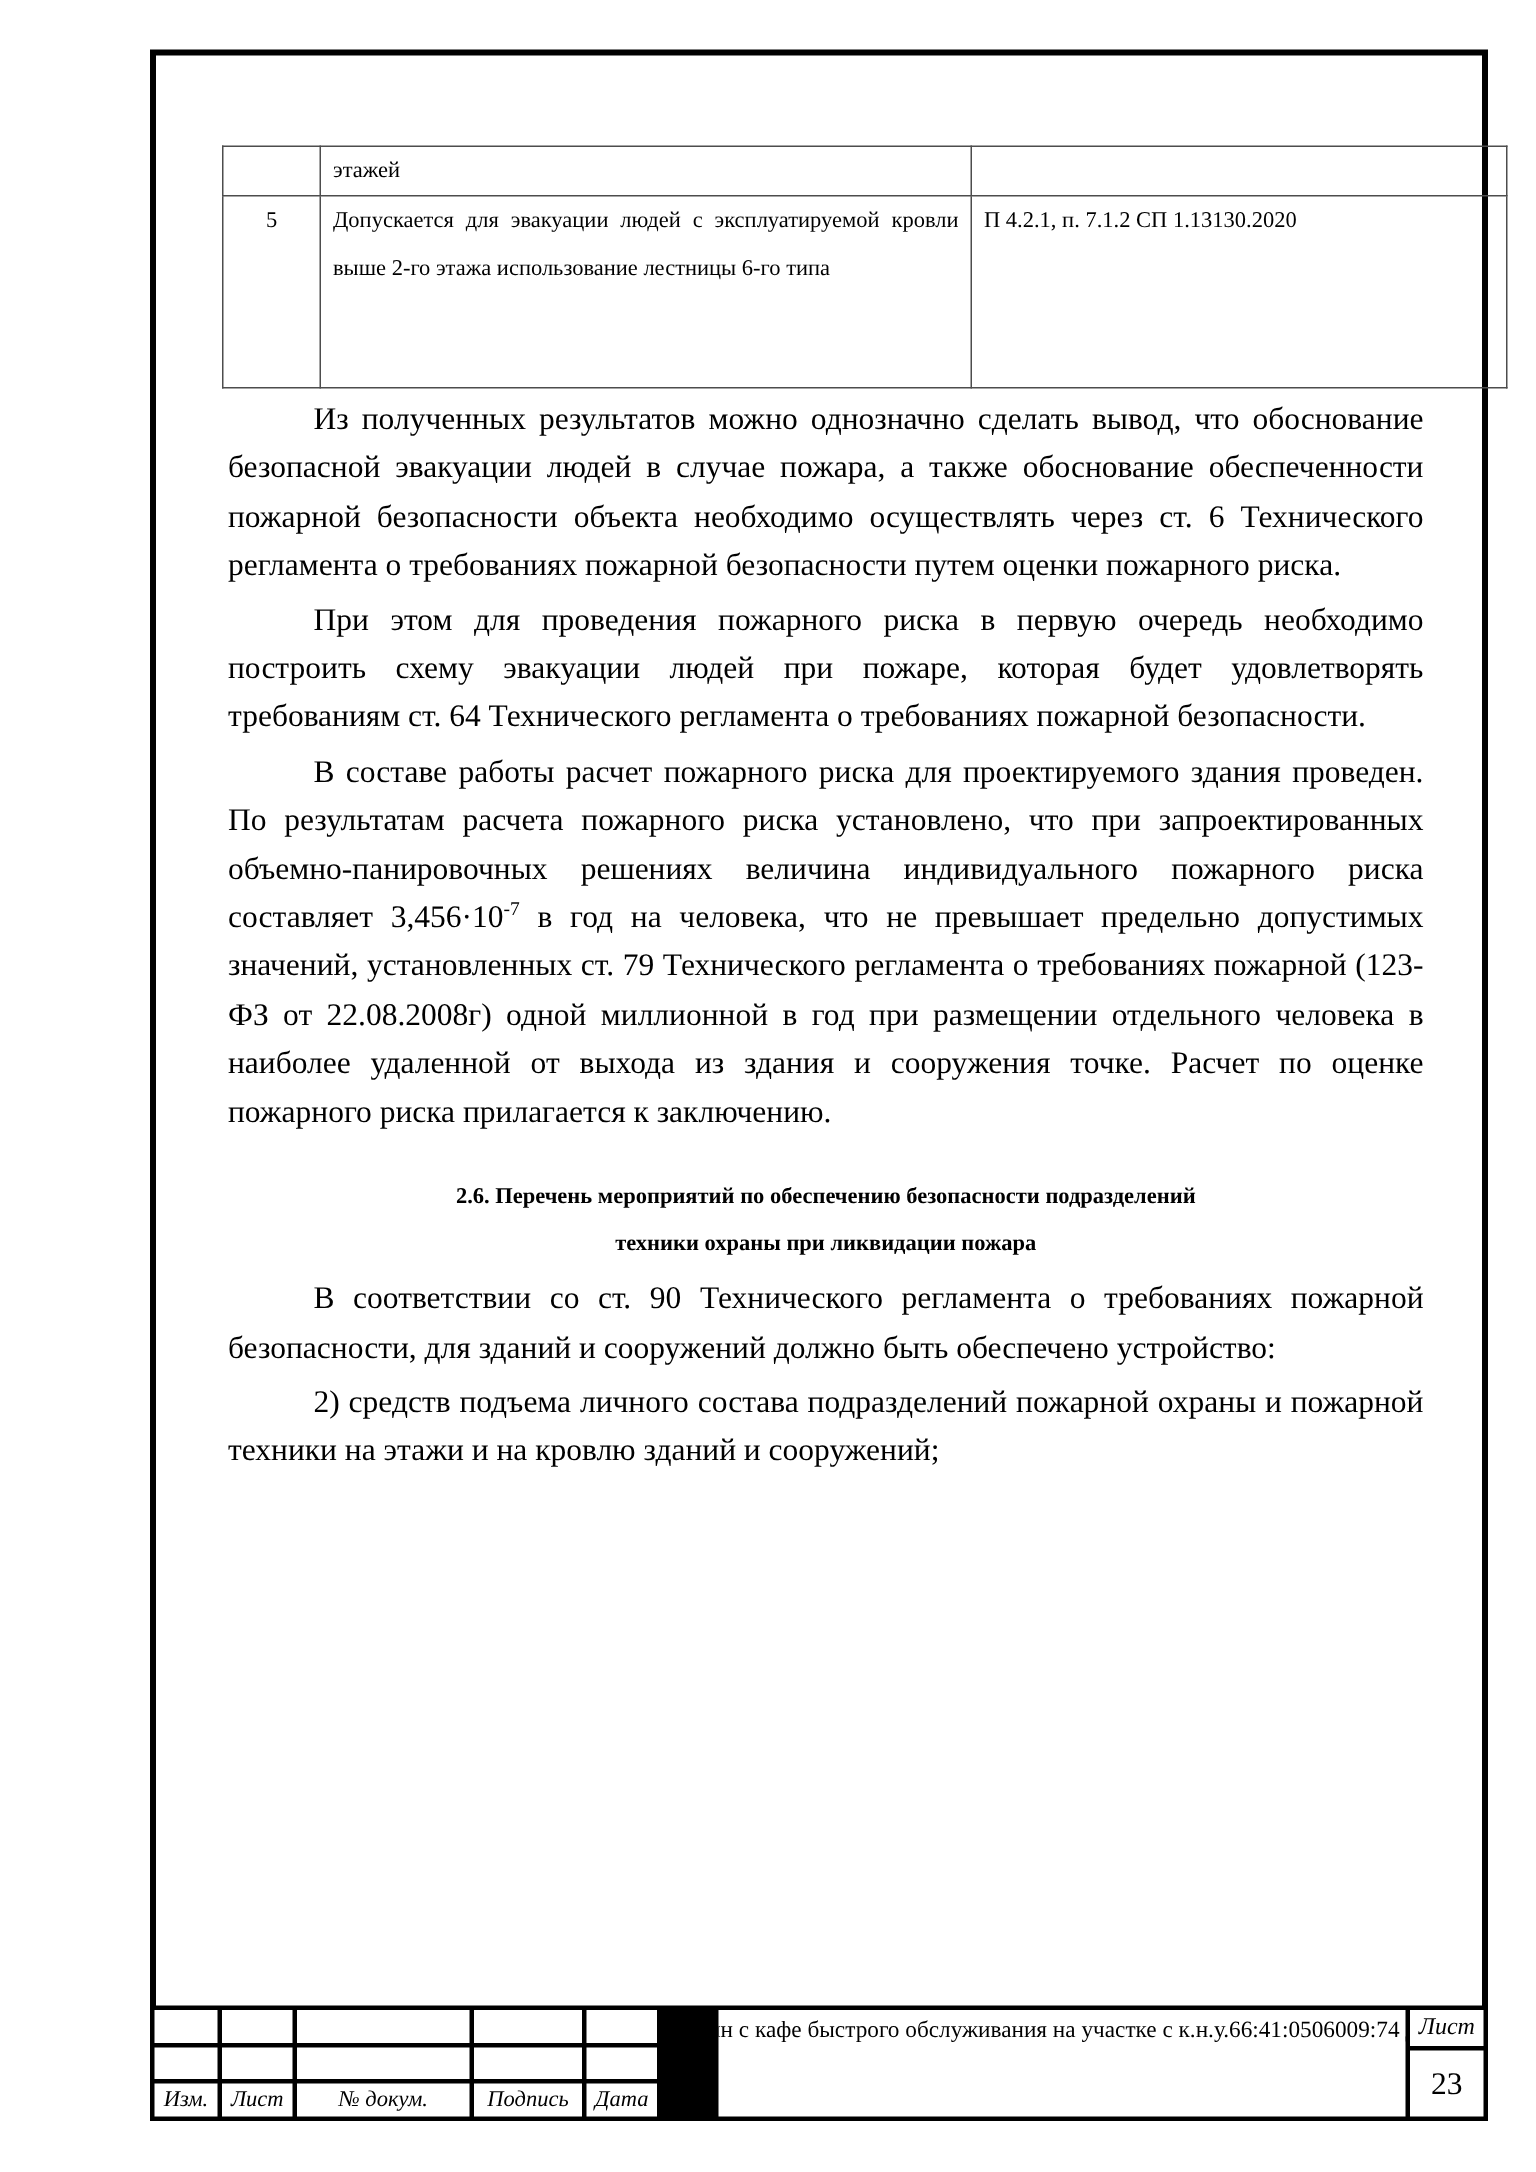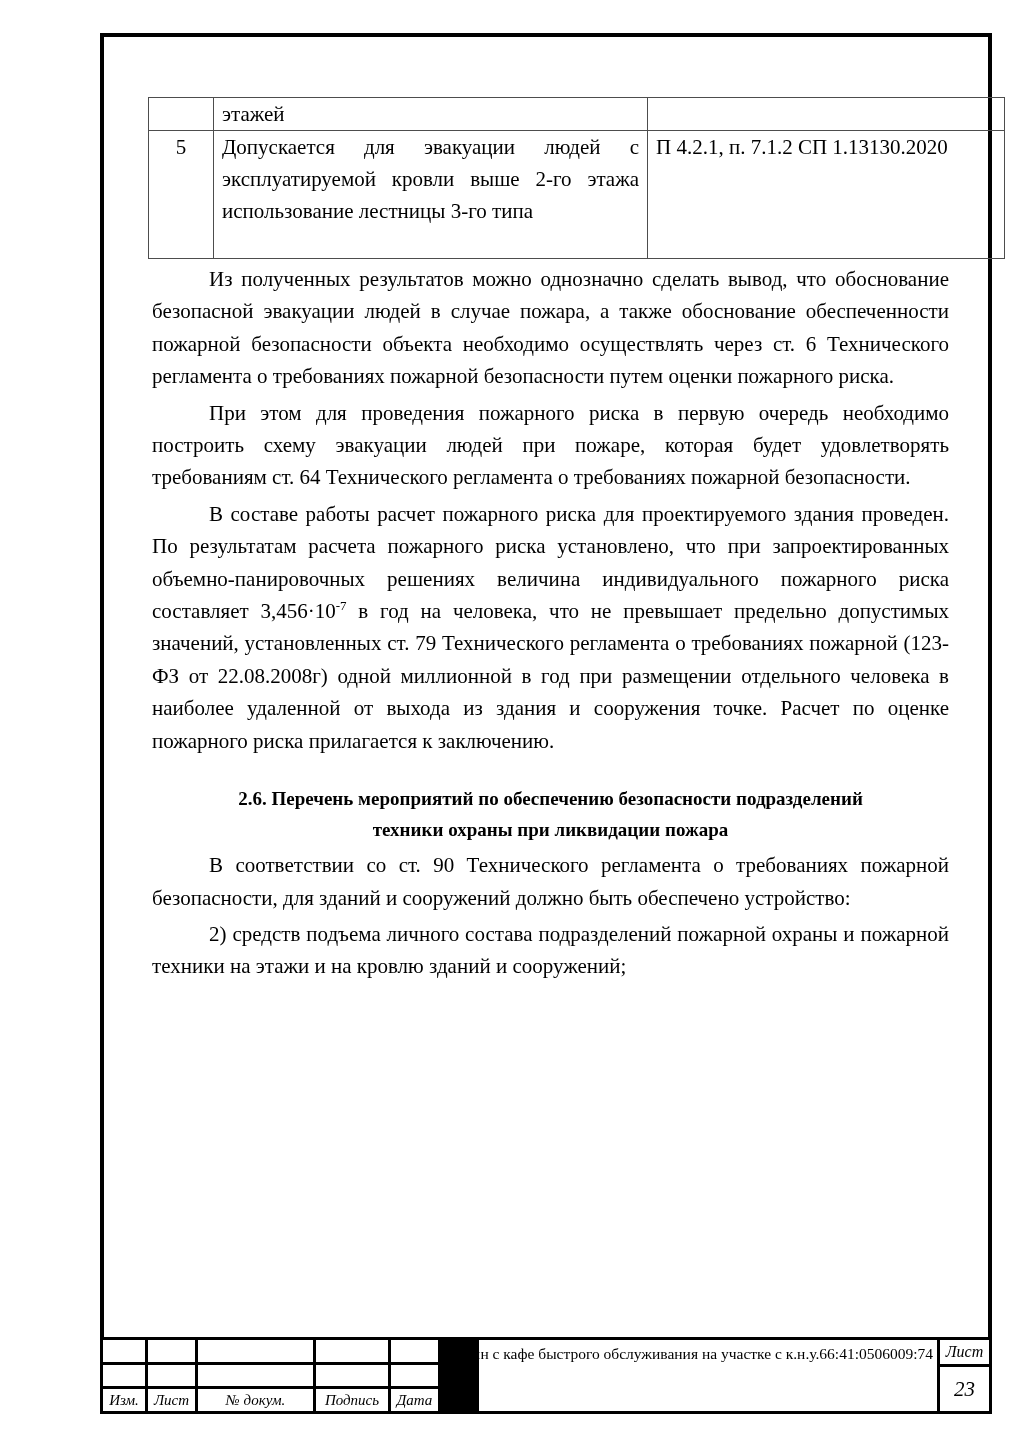--- a/index.html
+++ b/index.html
@@ -11,37 +11,37 @@
     position:absolute; left:100px; top:33px; width:892px; height:1381px;
     border:4px solid #000; box-sizing:border-box; background:#fff;
   }
   .content {
     position:absolute; left:148px; top:97px; width:805px;
     font-size:21px; line-height:32.4px;
   }
   
   table.req-table {
     border-collapse:collapse; table-layout:fixed; width:805px;
-    font-size:21px; line-height:32px; margin:0;
+    font-size:15px; line-height:32px; margin:0;
   }
   table.req-table td {
     border:1px solid #4d4d4d; vertical-align:top; padding:0 8px;
     overflow:hidden;
   }
   td.num-col   { width:48px; text-align:center; padding:0 2px; }
   td.req-col   { width:417px; text-align:justify; }
   td.ref-col   { width:340px; text-align:justify; }
   tr.row-cont  td { height:31px; }
   tr.row-main  td { height:127px; }
   
   .body-text p { margin:4px; text-indent:57px; text-align:justify; }
   sup.risk-sup { font-size:13px; line-height:0; }
   .section-heading {
     margin-top:26px; font-weight:bold; text-align:center;
-    line-height:31px; font-size:19px;
+    line-height:31px; font-size:15px;
   }
   .section-heading div { text-indent:0; }
   
   .title-block {
     position:absolute; left:100px; top:1337px; width:892px; height:77px;
     background:#000; box-sizing:border-box; padding:3px;
     display:flex; gap:3px;
   }
   .tb-grid {
     width:373px; flex:0 0 auto;
@@ -62,40 +62,40 @@
   }
   .tb-sheet-col {
     width:49px; flex:0 0 auto; display:flex; flex-direction:column; gap:3px;
   }
   .tb-sheet-label {
     height:24px; background:#fff; display:flex; align-items:center;
     justify-content:center; font-style:italic; font-size:16px;
   }
   .tb-sheet-number {
     flex:1; background:#fff; display:flex; align-items:center;
-    justify-content:center; font-style:italic; font-size:21px;
+    justify-content:center; font-size:21px;
   }
 </style>
 </head>
 <body>
 
 <div class="page-frame"></div>
 
 <div class="content">
 
   <table class="req-table">
     <tbody>
         <tr class="row-cont">
       <td class="num-col"></td>
       <td class="req-col">этажей</td>
       <td class="ref-col"></td>
     </tr>
     <tr class="row-main">
       <td class="num-col">5</td>
-      <td class="req-col">Допускается для эвакуации людей с эксплуатируемой кровли выше 2-го этажа использование лестницы 3-го типа</td>
+      <td class="req-col">Допускается для эвакуации людей с эксплуатируемой кровли выше 2-го этажа использование лестницы 6-го типа</td>
       <td class="ref-col">П 4.2.1, п. 7.1.2 СП 1.13130.2020</td>
     </tr>
   </tbody>
     </table>
 
   <div class="body-text">
     <p>Из полученных результатов можно однозначно сделать вывод, что обоснование безопасной эвакуации людей в случае пожара, а также обоснование обеспеченности пожарной безопасности объекта необходимо осуществлять через ст. 6 Технического регламента о требованиях пожарной безопасности путем оценки пожарного риска.</p>
     <p>При этом для проведения пожарного риска в первую очередь необходимо построить схему эвакуации людей при пожаре, которая будет удовлетворять требованиям ст. 64 Технического регламента о требованиях пожарной безопасности.</p>
     <p><span>В составе работы расчет пожарного риска для проектируемого здания проведен. По результатам расчета пожарного риска установлено, что при запроектированных объемно-панировочных решениях величина индивидуального пожарного риска составляет 3,456·10</span><sup class="risk-sup">-7</sup><span> в год на человека, что не превышает предельно допустимых значений, установленных ст. 79 Технического регламента о требованиях пожарной (123-ФЗ от 22.08.2008г) одной миллионной в год при размещении отдельного человека в наиболее удаленной от выхода из здания и сооружения точке. Расчет по оценке пожарного риска прилагается к заключению.</span></p>
 

